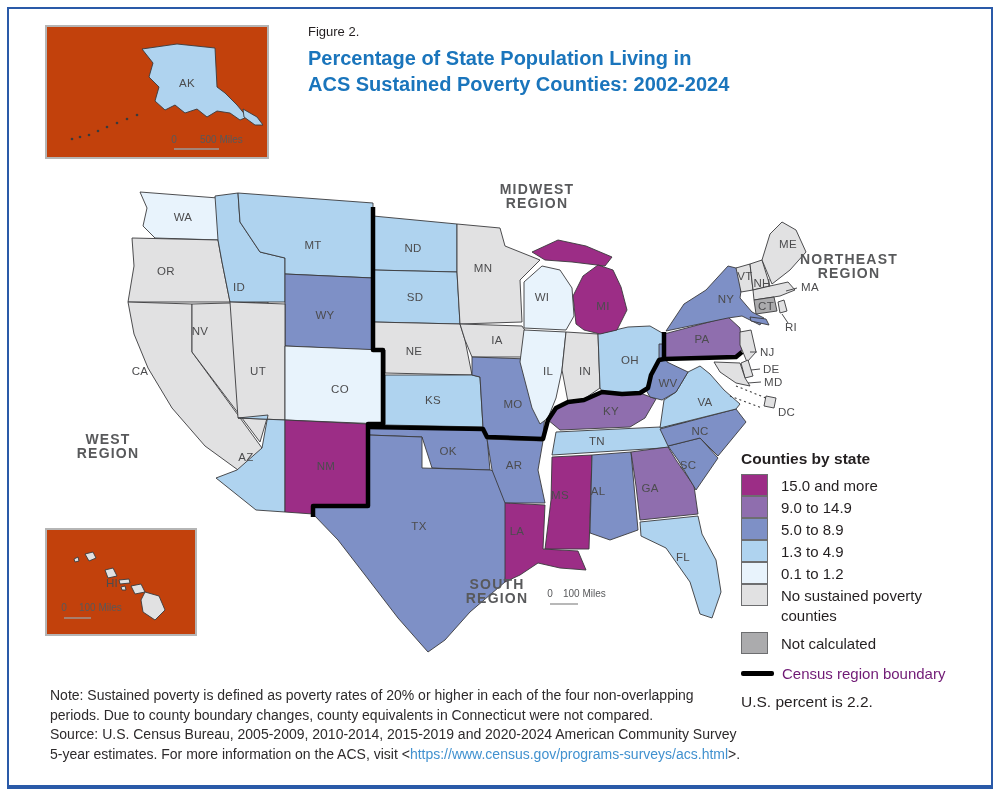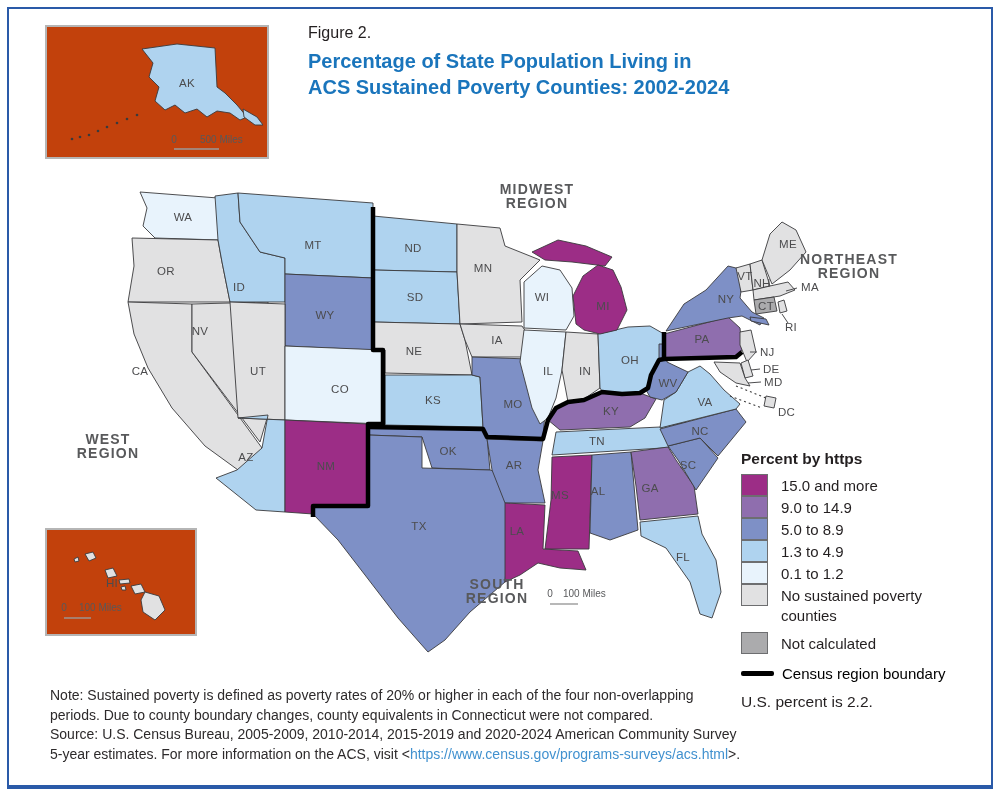--- a/index.html
+++ b/index.html
@@ -2,21 +2,21 @@
 <html><head>
 <meta charset="utf-8">
 <style>
   html,body{margin:0;padding:0;background:#fff;}
   .figure{position:relative;width:1000px;height:795px;background:#fff;
           font-family:"Liberation Sans",sans-serif;overflow:hidden;}
   .outer-border{position:absolute;left:7px;top:7px;right:7px;bottom:6px;
           border:2px solid #2a5aa8;border-bottom-width:4px;pointer-events:none;}
   
   .title-block{position:absolute;left:308px;top:24px;}
-  .fig-label{font-size:16px;color:#231f20;margin-bottom:6px;}
+  .fig-label{font-size:13px;color:#231f20;margin-bottom:6px;}
   .fig-title{font-size:20px;font-weight:bold;color:#1a75bc;line-height:26px;}
   
   .inset{position:absolute;background:#c2410c;border:2px solid #b5b5b5;}
   .inset-ak{left:45px;top:25px;width:220px;height:130px;}
   .inset-hi{left:45px;top:528px;width:148px;height:104px;}
   .inset svg{display:block;}
   
   .region-label{position:absolute;transform:translateX(-50%);text-align:center;
      color:#58595b;font-size:14px;font-weight:bold;letter-spacing:1.2px;line-height:14px;}
   
@@ -24,21 +24,21 @@
   .legend-title{font-size:15.5px;font-weight:bold;margin-bottom:7px;}
   .legend-row{display:flex;align-items:flex-start;}
   .swatch{width:27px;height:22px;border:1px solid #6d6e70;box-sizing:border-box;
           flex-shrink:0;margin-top:-1px;}
   .legend-row:first-of-type .swatch{margin-top:0;}
   .legend-label{margin-left:13px;font-size:15px;line-height:22px;color:#231f20;}
   .legend-label.wrap{line-height:20px;padding-top:1px;}
   .legend-gap{height:7px;}
   .boundary-row{display:flex;align-items:center;margin-top:10px;}
   .boundary-line{width:33px;height:5px;background:#000;flex-shrink:0;border-radius:2px;}
-  .boundary-label{margin-left:8px;font-size:15px;color:#000000;}
+  .boundary-label{margin-left:8px;font-size:15px;color:#701a75;}
   .us-percent{margin-top:11px;font-size:15.5px;color:#231f20;}
   
   .notes{position:absolute;left:50px;top:686px;width:910px;font-size:14px;
          line-height:19.6px;color:#2d2a2b;}
   .url{color:#4191cf;}
   
   .map-svg{position:absolute;left:0;top:0;}
   .st{stroke:#3a3a3c;stroke-width:0.9;stroke-linejoin:round;}
   .st-label{font-size:11.5px;letter-spacing:.3px;fill:#4c4c4e;}
   .scale-text{font-size:10px;fill:#58595b;}
@@ -240,21 +240,21 @@
   <div class="region-label" style="left:108px;top:432px;">
     <div>WEST</div>
       <div>REGION</div>
   </div>
   <div class="region-label" style="left:497px;top:577px;">
     <div>SOUTH</div>
       <div>REGION</div>
   </div>
 
   <div class="legend">
-    <div class="legend-title">Percent by https</div>
+    <div class="legend-title">Counties by state</div>
     <div class="legend-row">
       <div class="swatch" style="background: rgb(156, 45, 134);"></div>
       <div class="legend-label">15.0 and more</div>
     </div>
     <div class="legend-row">
       <div class="swatch" style="background: rgb(143, 110, 174);"></div>
       <div class="legend-label">9.0 to 14.9</div>
     </div>
     <div class="legend-row">
       <div class="swatch" style="background: rgb(126, 144, 198);"></div>

